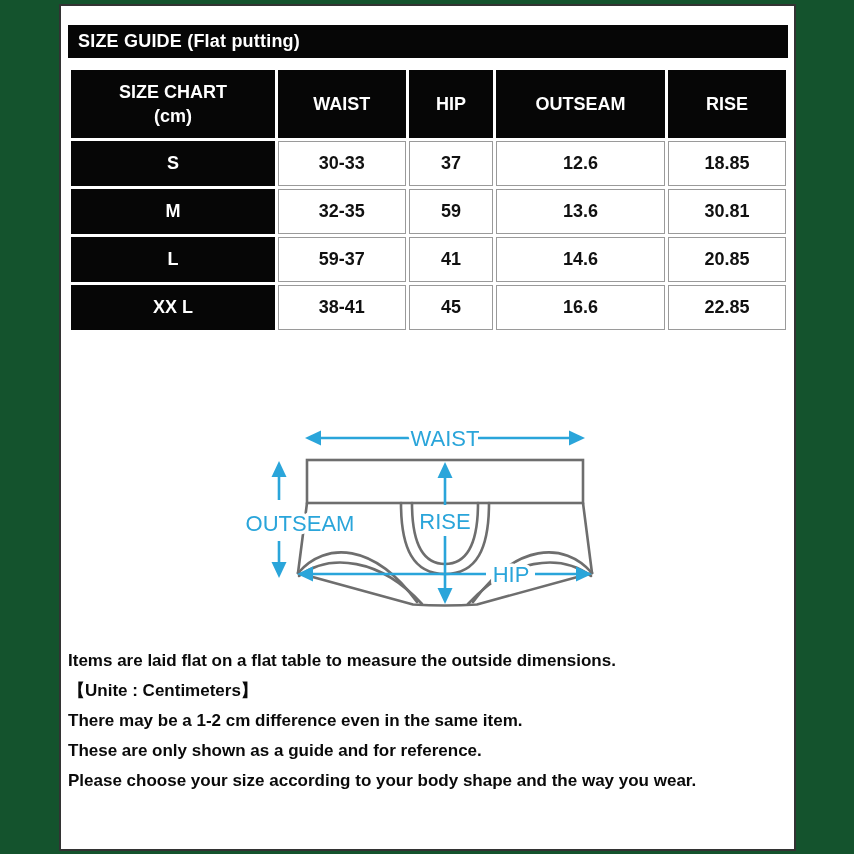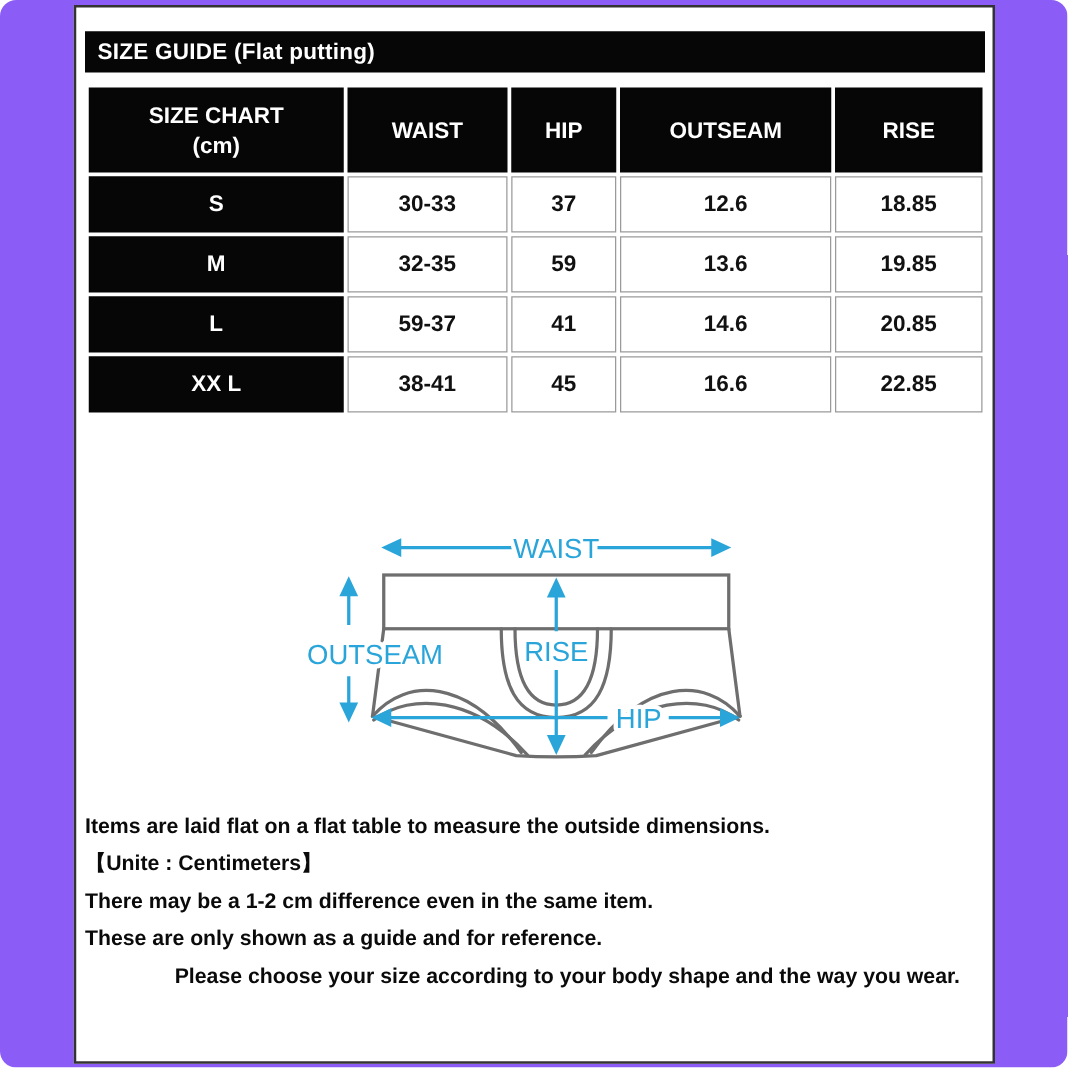--- a/index.html
+++ b/index.html
@@ -4,21 +4,21 @@
 <style>
   :root{
     --accent:#2aa5da;
     --outline:#6e6e6e;
     --cell-black:#060606;
     --frame-border:#333333;
     --text:#0a0a0a;
   }
   html,body{margin:0;padding:0;background:#ffffff;}
   body{font-family:"Liberation Sans","DejaVu Sans",sans-serif;}
-  .stage{position:relative;width:854px;height:854px;background:#8b5cf6;overflow:hidden;border-radius:13px;}
+  .stage{position:relative;width:854px;height:854px;background:#14532d;overflow:hidden;}
   .frame{
     position:absolute;left:59px;top:4px;width:737px;height:847px;
     box-sizing:border-box;border:2px solid var(--frame-border);background:#fff;
   }
   
   .titlebar{
     position:absolute;left:7px;top:19px;width:720px;height:33px;
     box-sizing:border-box;background:var(--cell-black);color:#fff;
     font-size:18px;font-weight:bold;line-height:33px;padding-left:10px;
     letter-spacing:0.2px;
@@ -46,21 +46,21 @@
     fill:var(--accent);font-size:22px;font-weight:400;letter-spacing:0px;
     text-anchor:middle;font-family:"Liberation Sans","DejaVu Sans",sans-serif;
     paint-order:stroke;stroke:#ffffff;stroke-width:7px;stroke-linejoin:round;
   }
   
   .notes{
     position:absolute;left:7px;top:640px;width:700px;
     font-size:17px;font-weight:bold;color:var(--text);line-height:30px;
   }
   .note-line{white-space:nowrap;}
-  .note-line.wrap{white-space:normal;text-align:right;}
+  .note-line.wrap{white-space:normal;}
 </style>
 </head>
 <body>
 
 <div class="stage">
   <div class="frame">
 
     <div class="titlebar">SIZE GUIDE (Flat putting)</div>
 
     <table class="size-table">
@@ -89,21 +89,21 @@
           <td>30-33</td>
           <td>37</td>
           <td>12.6</td>
           <td>18.85</td>
         </tr>
         <tr>
           <th class="rowhead">M</th>
           <td>32-35</td>
           <td>59</td>
           <td>13.6</td>
-          <td>19.85</td>
+          <td>30.81</td>
         </tr>
         <tr>
           <th class="rowhead">L</th>
           <td>59-37</td>
           <td>41</td>
           <td>14.6</td>
           <td>20.85</td>
         </tr>
         <tr>
           <th class="rowhead">XX L</th>

